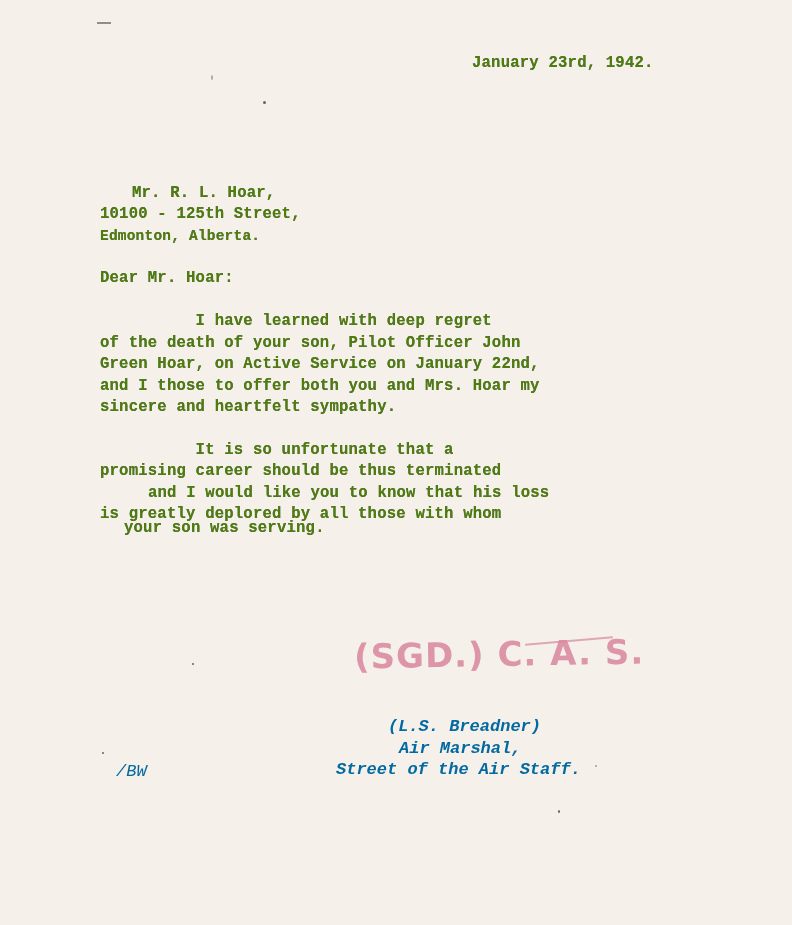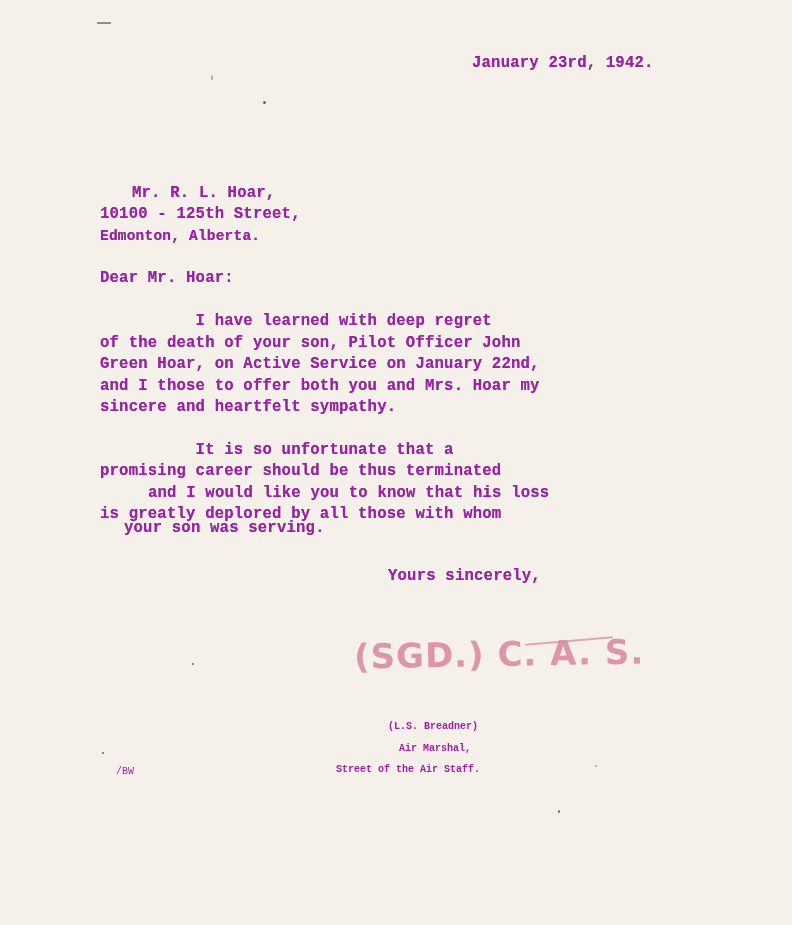--- a/index.html
+++ b/index.html
@@ -21,28 +21,28 @@
       width: 792px; height: 925px;
       background: #f5f1ea;
     }
     .line {
       position: absolute;
       font-size: 15.6px;
       line-height: 20px;
       white-space: pre;
       letter-spacing: 0.2px;
       font-weight: bold;
-      color: #a21caf;
+      color: #4d7c0f;
       text-shadow: 0 0 0.4px rgba(40,36,32,0.6);
     }
     .date { left: 472px; top: 53px; }
     .addr { left: 100px; }
     .body-line { left: 100px; }
     .closing { left: 388px; top: 566px; }
-    .sig { position: absolute; font-size: 10px; line-height: 21px; white-space: pre; font-weight: bold; color: #a21caf; }
+    .sig { position: absolute; font-size: 17px; line-height: 21px; white-space: pre; font-weight: bold; color: #0369a1; font-style: italic; }
     .stamp {
       position: absolute;
       left: 354px;
       top: 632px;
       font-family: "DejaVu Sans", "Liberation Sans", sans-serif;
       font-weight: bold;
       font-size: 34px;
       line-height: 44px;
       color: #d9869f;
       letter-spacing: 1px;
@@ -102,21 +102,20 @@
   </div>
 
   <div>
     <div class="line body-line" style="top:440px;">          It is so unfortunate that a</div>
     <div class="line body-line" style="top:461px;">promising career should be thus terminated</div>
     <div class="line body-line" style="top:483px;margin-left:48px;">and I would like you to know that his loss</div>
     <div class="line body-line" style="top:504px;">is greatly deplored by all those with whom</div>
     <div class="line body-line" style="top:518px;margin-left:24px;">your son was serving.</div>
   </div>
 
-  <div class="line closing">Yours sincerely,</div>
 
   <div class="stamp">(SGD.) C. A. S.</div>
   <div class="stamp-underline"></div>
 
   <div class="sig" style="left:388px;top:716px;">(L.S. Breadner)</div>
   <div class="sig" style="left:399px;top:738px;">Air Marshal,</div>
   <div class="sig" style="left:336px;top:759px;">Street of the Air Staff.</div>
 
   <div class="sig" style="left:116px;top:761px;font-weight:normal;">/BW</div>
 </div>

